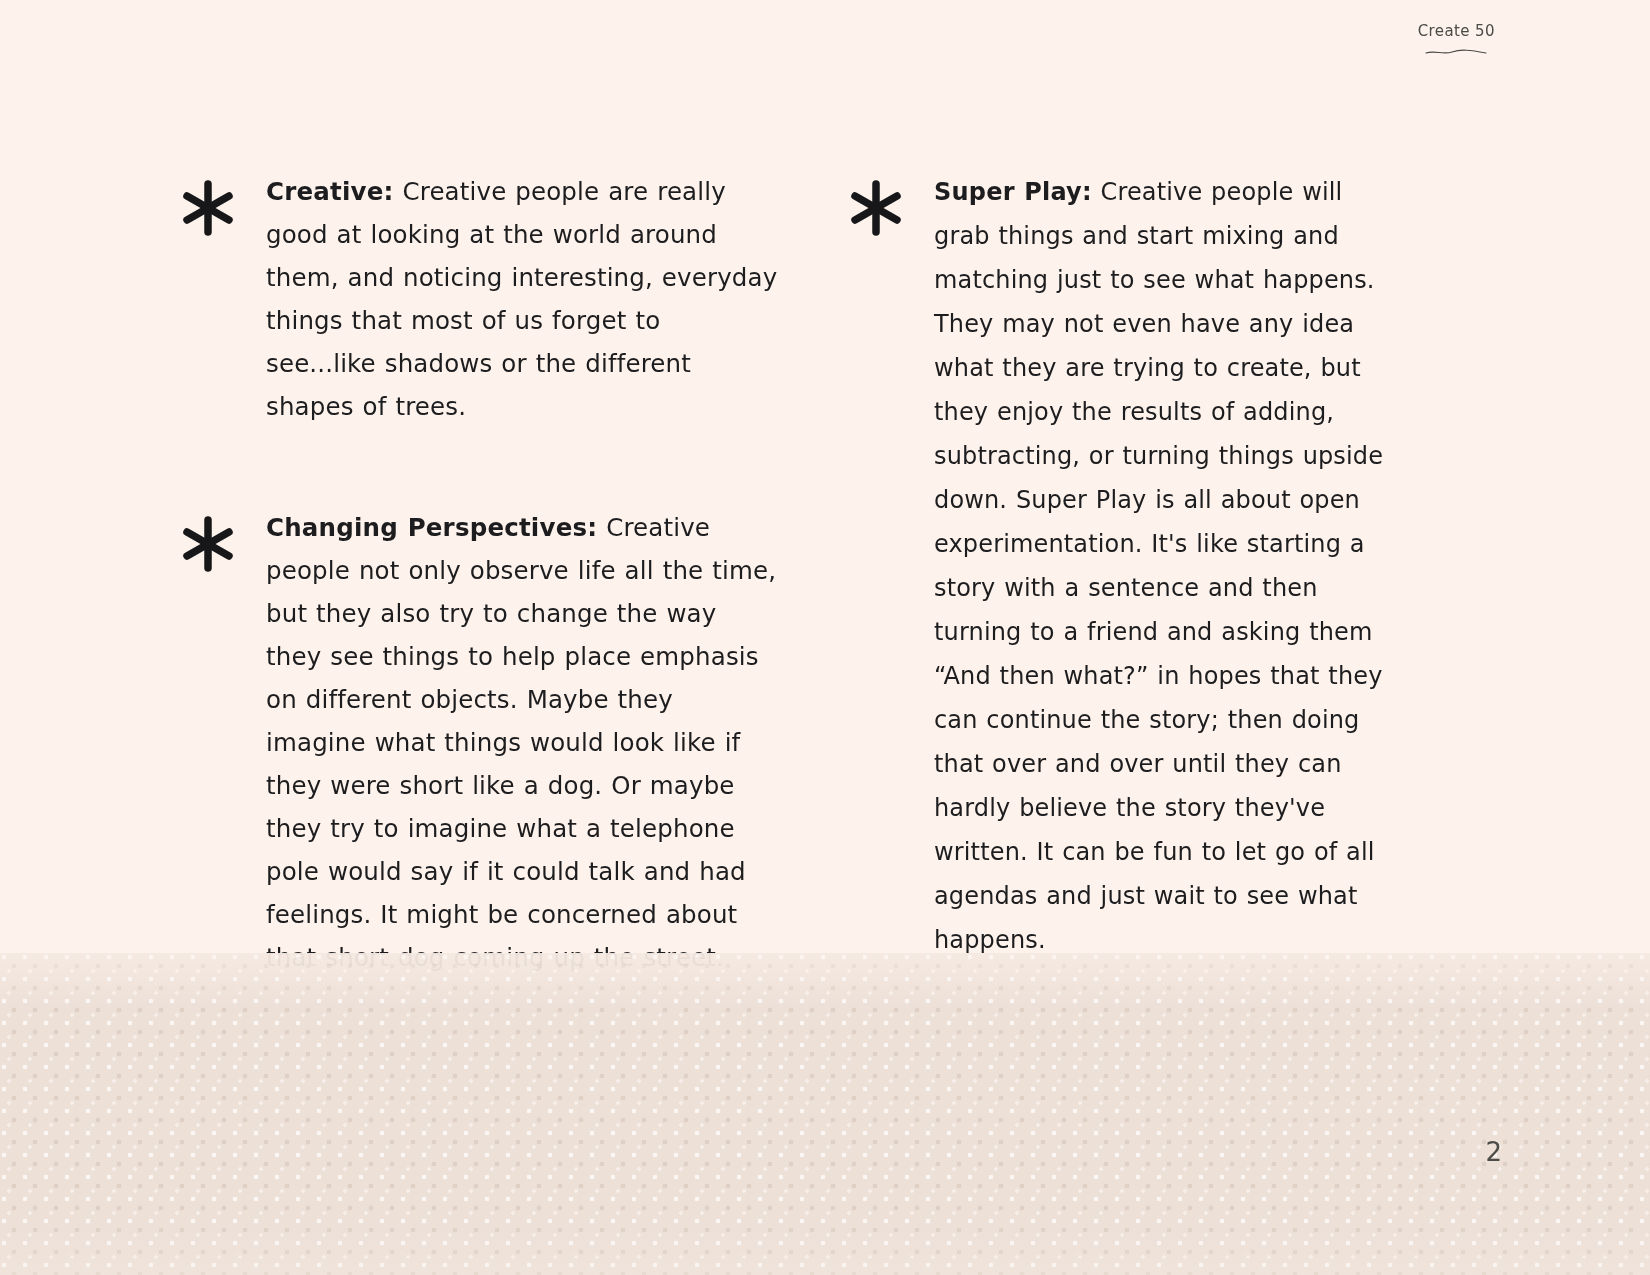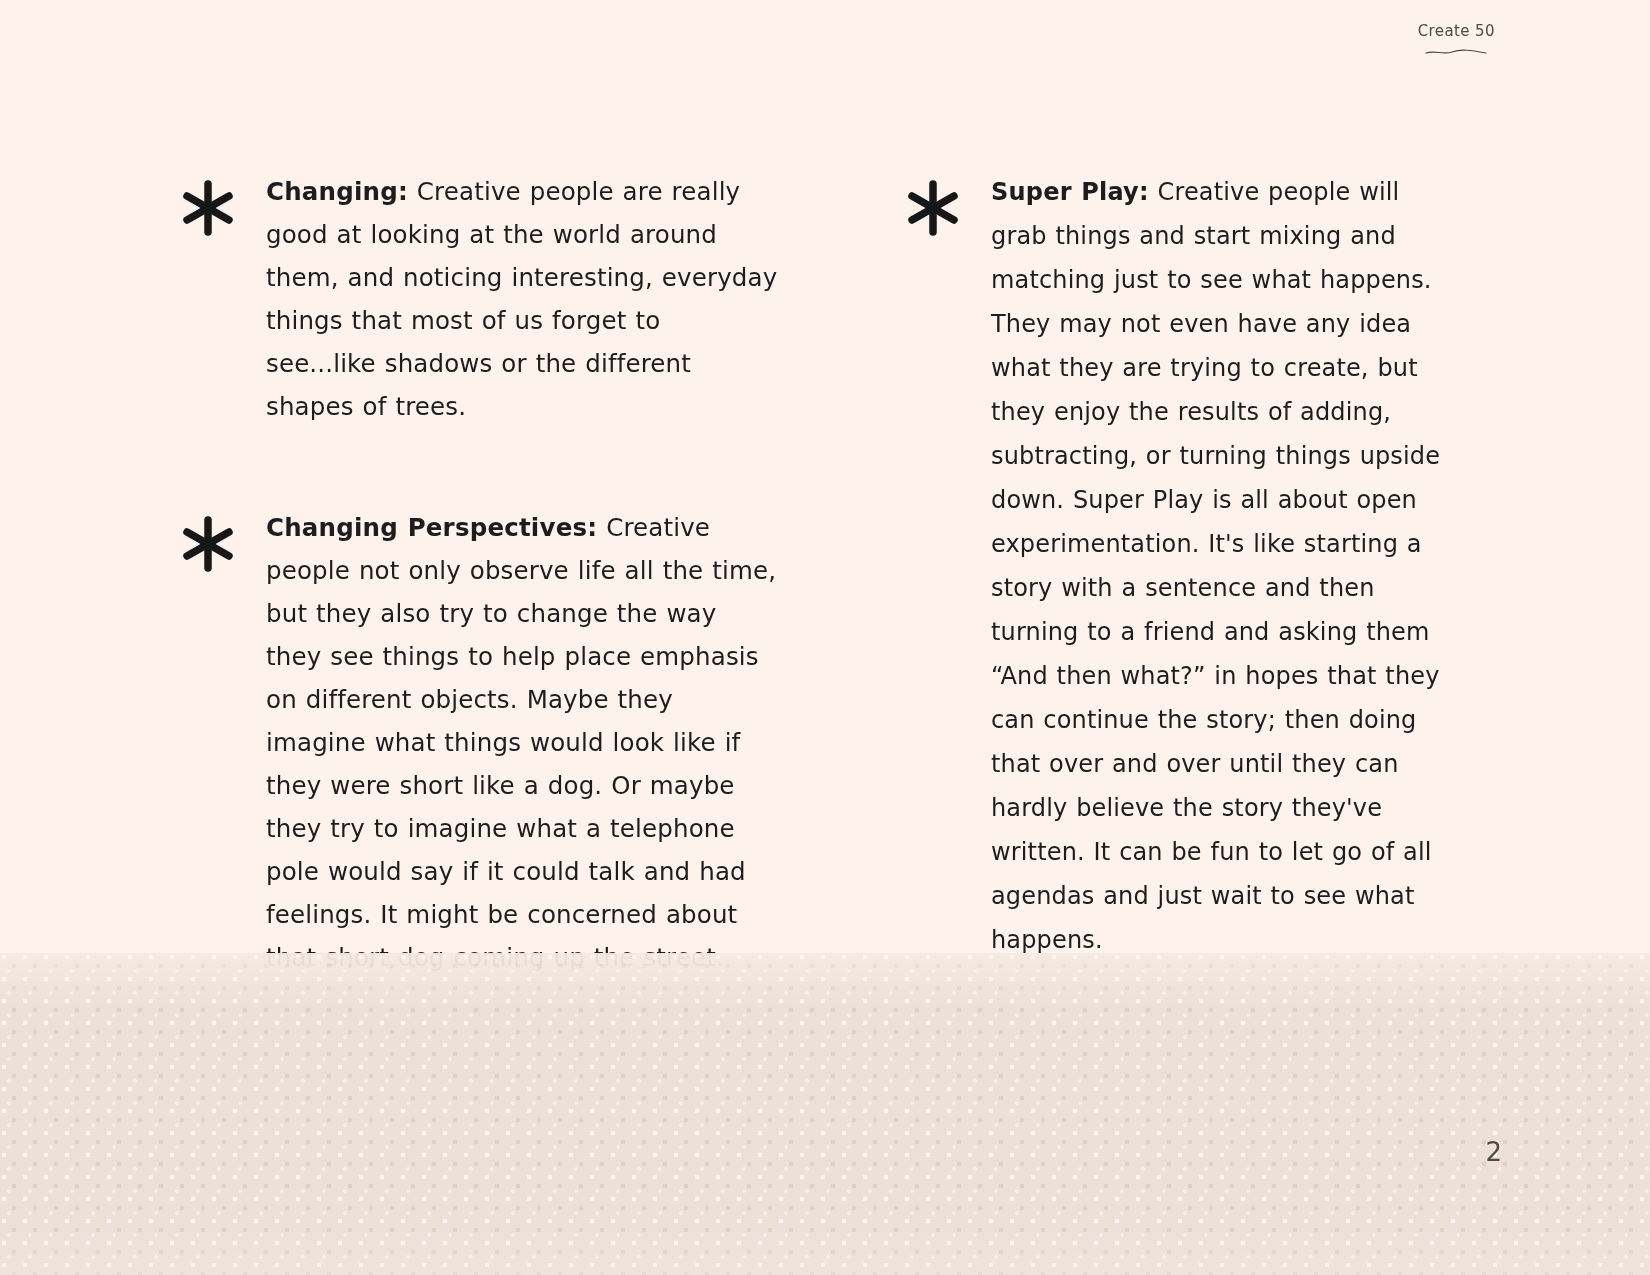--- a/index.html
+++ b/index.html
@@ -37,21 +37,21 @@
   
   .page {
     position: absolute;
     inset: 0;
   }
   .col {
     position: absolute;
     top: 170px;
   }
   .col-left  { left: 178px;  width: 600px; }
-  .col-right { left: 903px;  width: 540px; }
+  .col-right { left: 846px;  width: 540px; }
 
   .entry {
     position: relative;
     padding-left: 88px;
     margin-bottom: 78px;
   }
   .asterisk {
     position: absolute;
     left: 0;
     top: 8px;
@@ -127,21 +127,21 @@
       <span class="asterisk">
         <svg viewBox="0 0 60 60" width="60" height="60">
           <g stroke="#17171a" stroke-width="7.5" stroke-linecap="round">
             <line x1="30" y1="6" x2="30" y2="54"></line>
             <line x1="9" y1="18" x2="51" y2="42"></line>
             <line x1="9" y1="42" x2="51" y2="18"></line>
           </g>
         </svg>
       </span>
       <div class="body-text">
-        <span class="term">Changing:</span><span> Creative people are really good at looking at the world around them, and noticing interesting, everyday things that most of us forget to see...like shadows or the different shapes of trees.</span>
+        <span class="term">Creative:</span><span> Creative people are really good at looking at the world around them, and noticing interesting, everyday things that most of us forget to see...like shadows or the different shapes of trees.</span>
       </div>
     </div>
 
     <div class="entry">
       <span class="asterisk">
         <svg viewBox="0 0 60 60" width="60" height="60">
           <g stroke="#17171a" stroke-width="7.5" stroke-linecap="round">
             <line x1="30" y1="6" x2="30" y2="54"></line>
             <line x1="9" y1="18" x2="51" y2="42"></line>
             <line x1="9" y1="42" x2="51" y2="18"></line>

